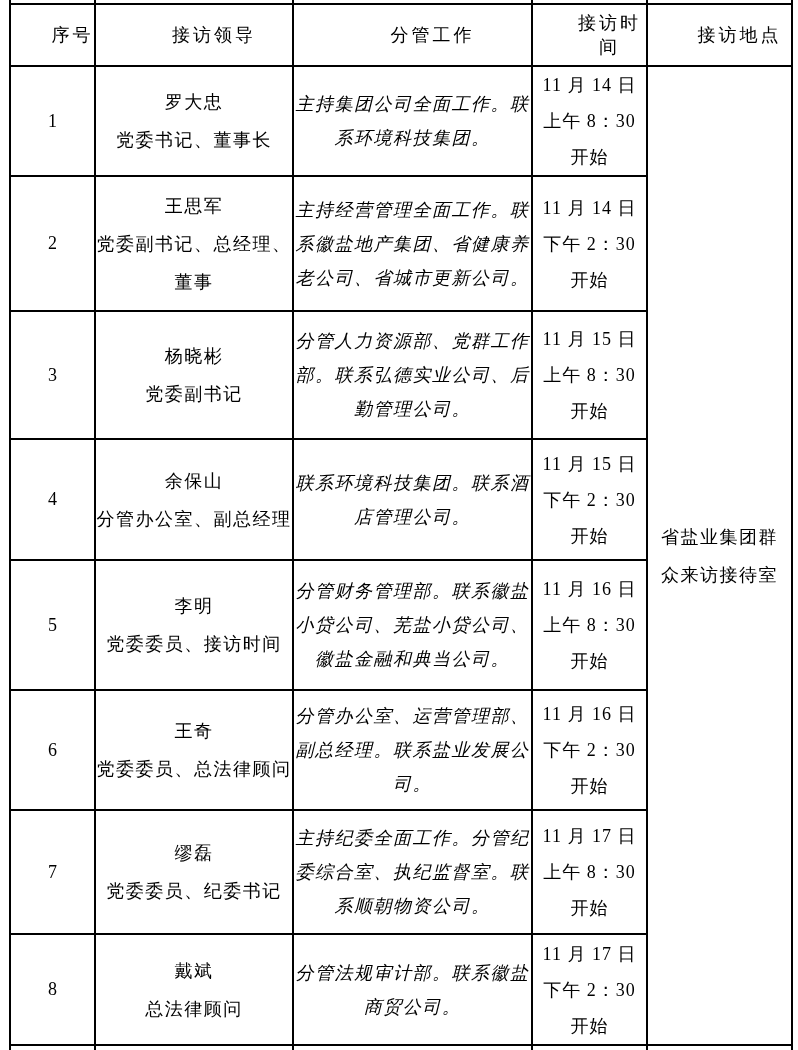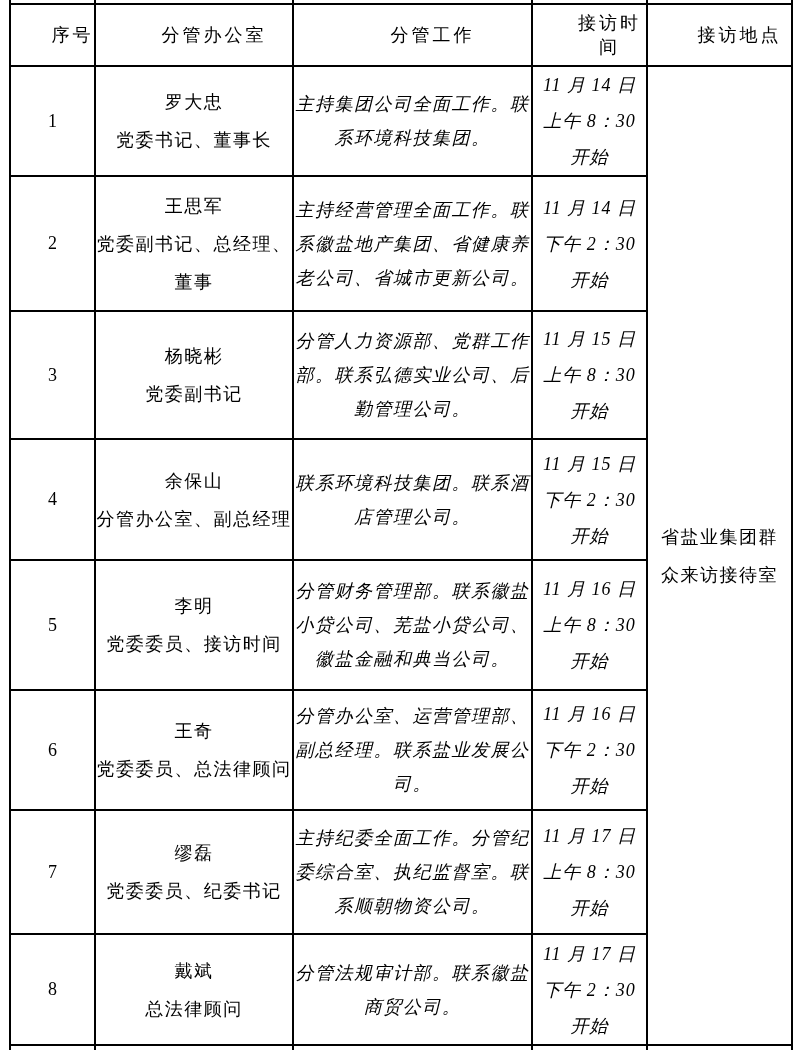--- a/index.html
+++ b/index.html
@@ -48,21 +48,20 @@
     text-justify: inter-ideograph;
     line-height: 34px;
     letter-spacing: 1.5px;
     padding: 0 8px 0 7px;
     font-style: italic;
   }
   td.cell-time {
     white-space: pre-line;
     line-height: 36px;
     letter-spacing: 1px;
-    font-style: italic;
   }
   td.cell-location {
     white-space: pre-line;
     line-height: 38px;
     letter-spacing: 1.5px;
   }
 </style>
 </head>
 <body>
 
@@ -80,21 +79,21 @@
         <tr class="sliver-top" style="height:4px;">
       <td></td>
       <td></td>
       <td></td>
       <td></td>
       <td></td>
     </tr>
 
     <tr class="header-row" style="height:62px;">
       <th>序号</th>
-      <th>分管办公室</th>
+      <th>接访领导</th>
       <th>分管工作</th>
       <th>接访时间</th>
       <th>接访地点</th>
     </tr>
 
     <tr style="height:108px;">
       <td class="cell-no">1</td>
       <td class="cell-leader">罗大忠
 党委书记、董事长</td>
       <td class="cell-duty">主持集团公司全面工作。联系环境科技集团。</td>

